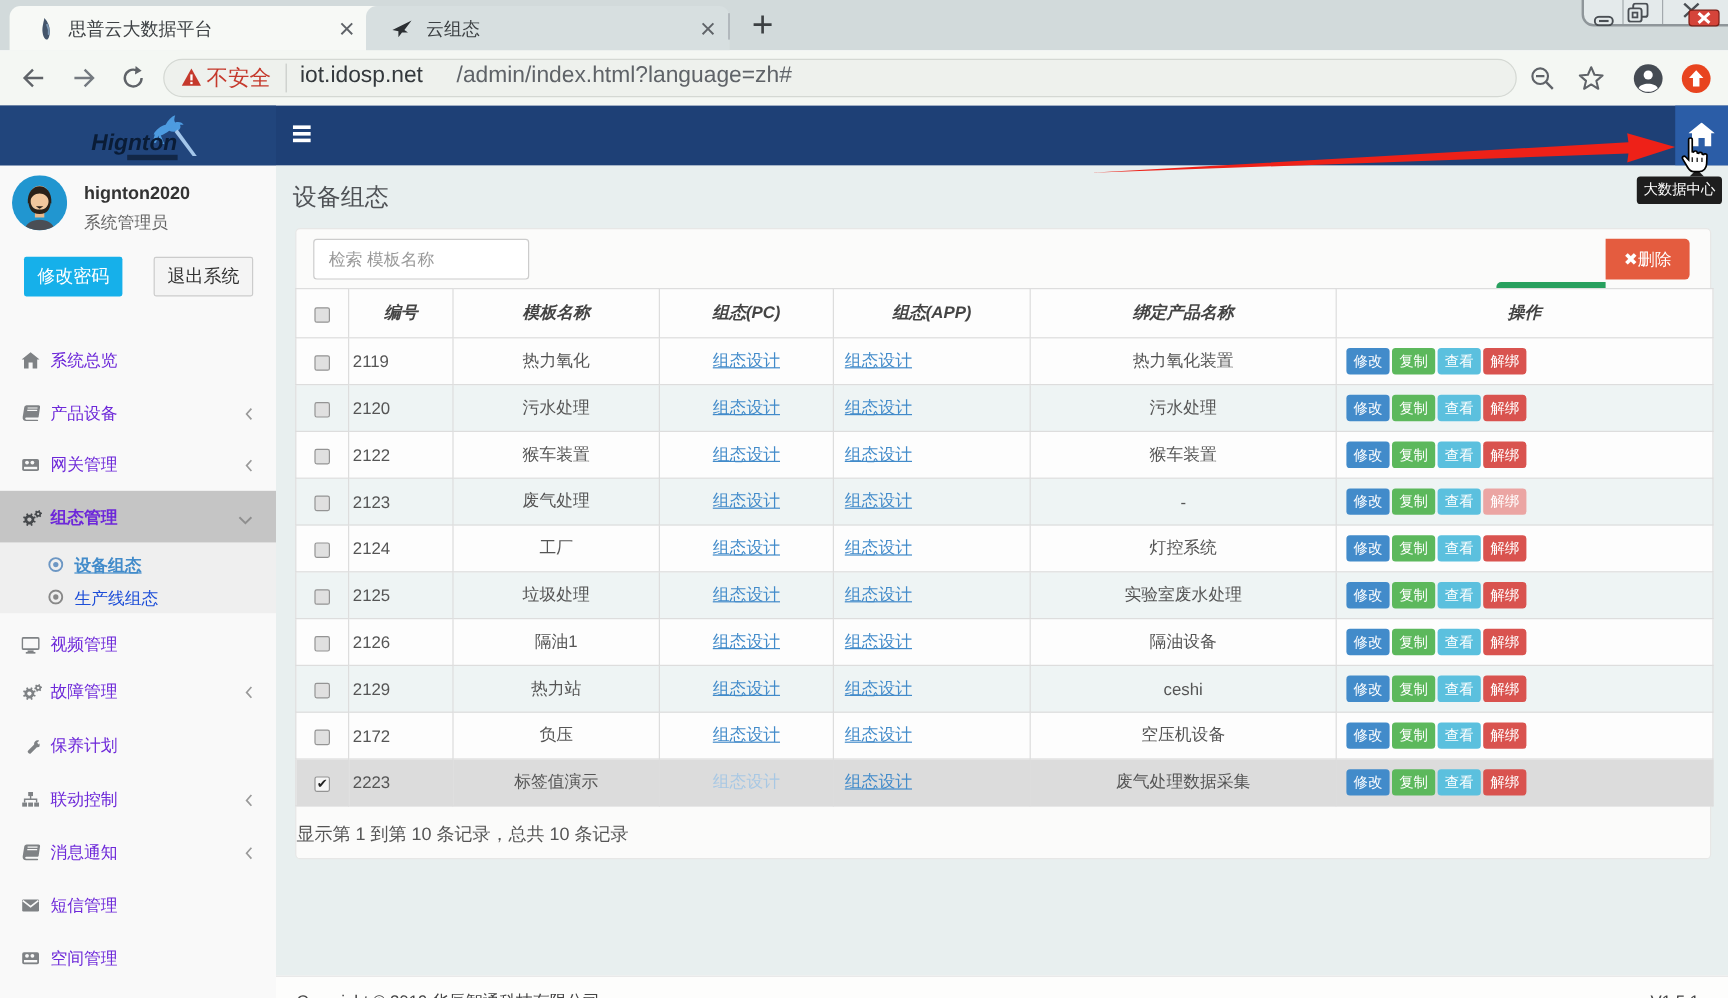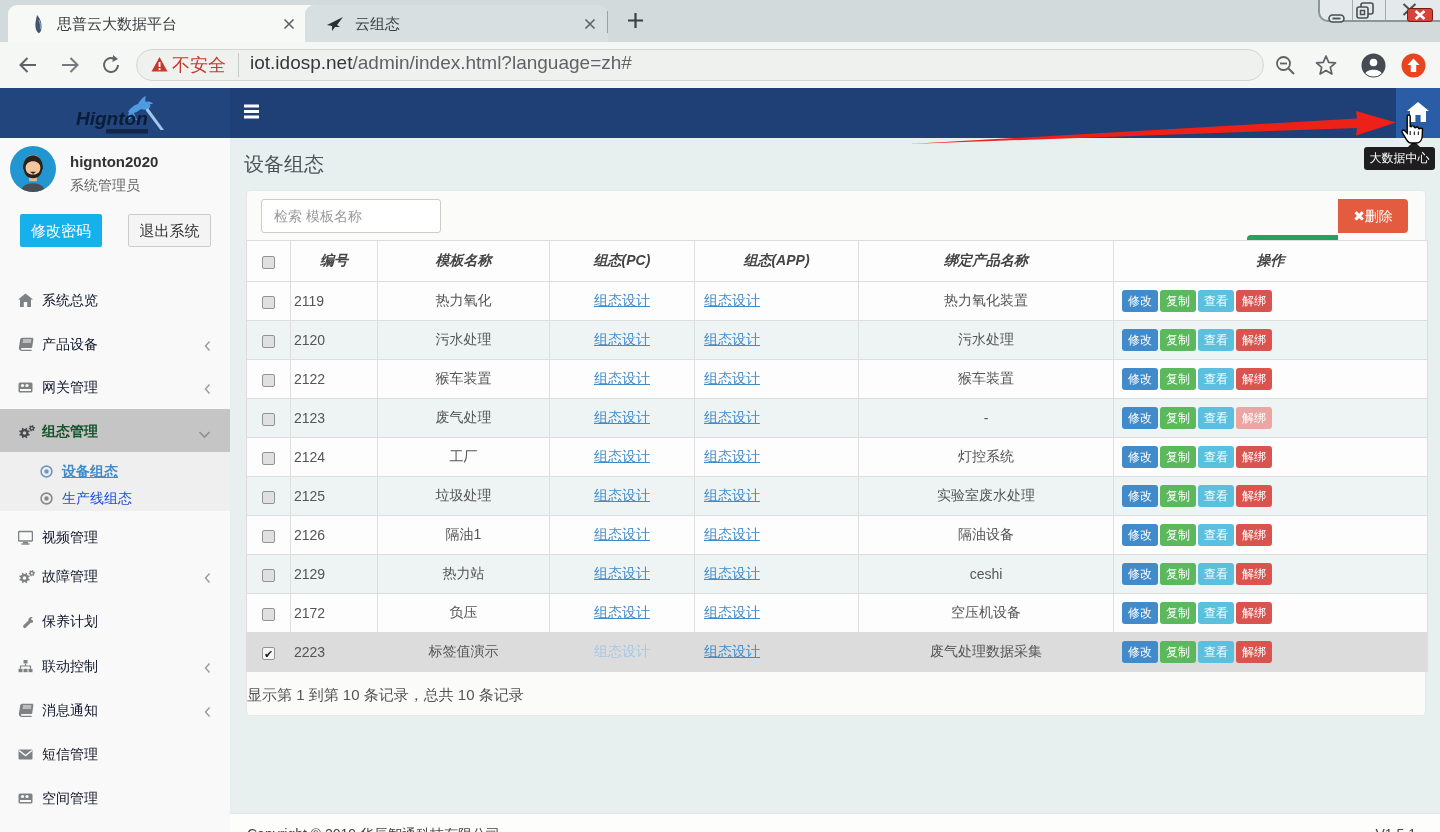--- a/index.html
+++ b/index.html
@@ -14,21 +14,21 @@
 .tabx { position:absolute; width:12px; height:12px; top:13px; }
 .tabx svg { display:block; }
 #tab2 { left:305px; top:5px; width:303px; height:37px; background:#d7dfe0; border-radius:9px 9px 0 0; }
 #tab2 .title { left:50px; }
 #tabsep { left:607px; top:11px; width:1px; height:22px; background:#9aa0a6; }
 #newtab { left:627px; top:12px; }
 #winbtns { left:1318px; top:-12px; width:160px; height:34px; border:2px solid #8f969a; border-radius:10px; background:#e4eaeb; }
 #addrbar { left:0; top:42px; width:1440px; height:46px; background:#f4f7f3; }
 #omnibox { left:136px; top:49px; width:1128px; height:32px; background:#eef1ed; border:1px solid #d4d8d3; border-radius:16px; }
 #urltext { left:250px; top:52px; font-size:19px; color:#33383c; white-space:nowrap; }
-#urltext .path { color:#5f6368; }
+#urltext .path { color:#5f6368;padding-left:28px; }
 #insec { left:172px; top:53px; font-size:18px; color:#c5392c; }
 #osep { left:238px; top:53px; width:1px; height:24px; background:#c7cbc7; }
 
 
 #navbar { left:0; top:88px; width:1440px; height:50px; background:#1e4076; }
 #navbar .logo-area { position:absolute; left:0; top:0; width:230px; height:50px; background:#21457c; }
 #homebtn { left:1396px; top:88px; width:44px; height:50px; background:#2b5da7; }
 #sidebar { left:0; top:138px; width:230px; height:694px; background:#f9f9f9; }
 #content { left:230px; top:138px; width:1210px; height:675px; background:#e8efef; }
 #pgfooter { left:230px; top:813px; width:1210px; height:19px; background:#fdfdfc; border-top:1px solid #e4e4e4; }
@@ -37,24 +37,24 @@
 
 
 .uname { left:70px; top:153px; font-size:15px; font-weight:bold; color:#333; }
 .urole { left:70px; top:177px; font-size:14px; color:#666; }
 .btn-pwd { left:20px; top:214px; width:82px; height:33px; background:#16b0ea; color:#fff; font-size:15px; text-align:center; line-height:33px; border-radius:2px; }
 .btn-out { left:128px; top:214px; width:83px; height:33px; background:#f4f4f4; border:1px solid #ccc; color:#333; font-size:15px; text-align:center; line-height:31px; border-radius:2px; }
 
 
 .mi { position:absolute; left:0; width:230px; height:44px; }
 .mi .ic { position:absolute; left:18px; top:15px; width:15px; height:15px; }
-.mi .tx { position:absolute; left:42px; top:14px; font-size:14px; color:#0f172a; }
+.mi .tx { position:absolute; left:42px; top:14px; font-size:14px; color:#6d28d9; }
 .mi .ch { position:absolute; right:19px; top:16px; }
 .mi.active { background:#c5c5c5; }
-.mi.active .tx { color:#14532d; font-weight:bold; }
+.mi.active .tx { color:#6d28d9; font-weight:bold; }
 #submenu { position:absolute; left:0; top:452px; width:230px; height:59px; background:#efefef; }
 .smi { position:absolute; left:0; width:230px; height:29px; }
 .smi .ic { position:absolute; left:40px; top:8px; width:13px; height:13px; }
 .smi .tx { position:absolute; left:62px; top:7px; font-size:14px; }
 .smi.on .tx { color:#428bca; font-weight:bold; text-decoration:underline; }
 .smi.off .tx { color:#1d4ed8; }
 
 
 #ptitle { left:244px; top:151px; font-size:20px; color:#4f5256; }
 #panel { left:246px; top:190px; width:1180px; height:526px; background:#fbfbfa; border:1px solid #e7e7e6; border-radius:4px; }

